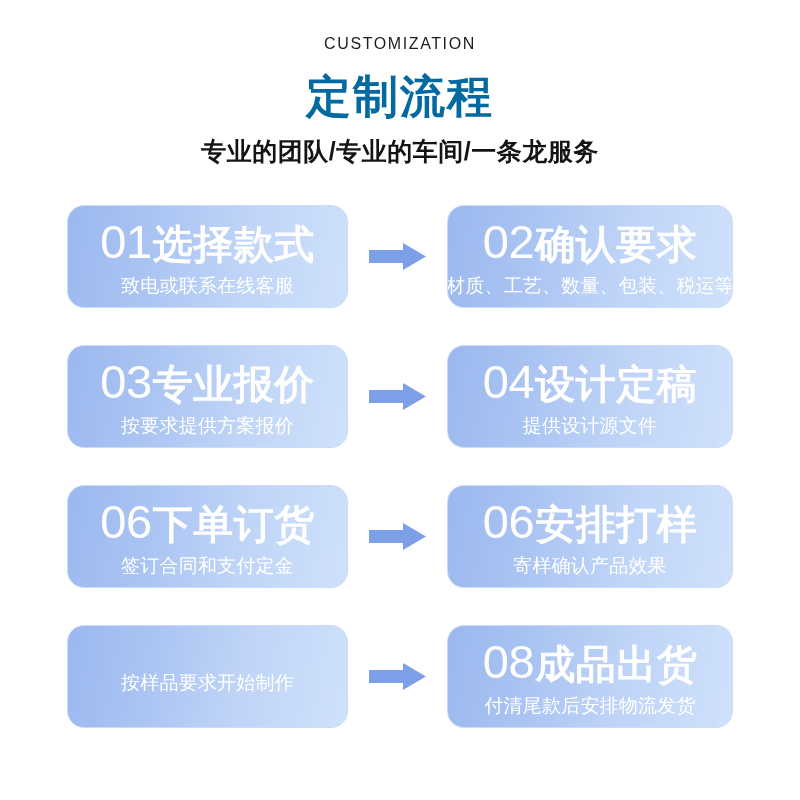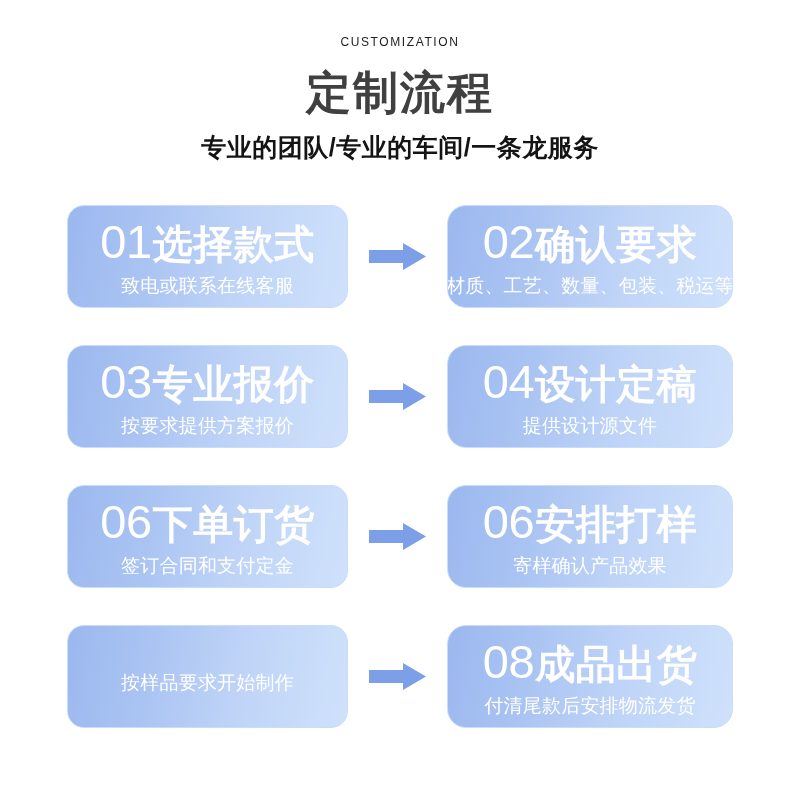--- a/index.html
+++ b/index.html
@@ -15,31 +15,31 @@
     overflow: hidden;
     position: relative;
   }
 
   
   .header {
     text-align: center;
     padding-top: 36px;
   }
   .eyebrow {
-    font-size: 12px;
+    font-size: 16px;
     font-weight: 500;
     letter-spacing: 1.6px;
     color: #1d1d1d;
     line-height: 1;
   }
   .main-title {
     font-size: 45px;
     font-weight: bold;
     letter-spacing: 2px;
-    color: #404040;
+    color: #0369a1;
     line-height: 1;
     margin-top: 22px;
   }
   .subtitle {
     font-size: 25px;
     font-weight: bold;
     letter-spacing: 0.5px;
     color: #141414;
     line-height: 1;
     margin-top: 20px;
@@ -69,21 +69,21 @@
     border-radius: 17px;
     background: linear-gradient(100deg, #9bb8ef 0%, #a9c3f2 28%, #bfd4f7 62%, #cfe1fb 100%);
     border: 1.5px solid #c9dcfb;
     display: flex;
     flex-direction: column;
     align-items: center;
     justify-content: center;
     overflow: hidden;
   }
   .card.left  { left: 67px;  width: 281px; }
-  .card.right { left: 447px; width: 286px; border-radius: 19px; }
+  .card.right { left: 447px; width: 286px; }
 
   .card-head {
     display: flex;
     align-items: baseline;
     justify-content: center;
     white-space: nowrap;
     line-height: 1;
   }
   .card-num {
     font-size: 47px;

